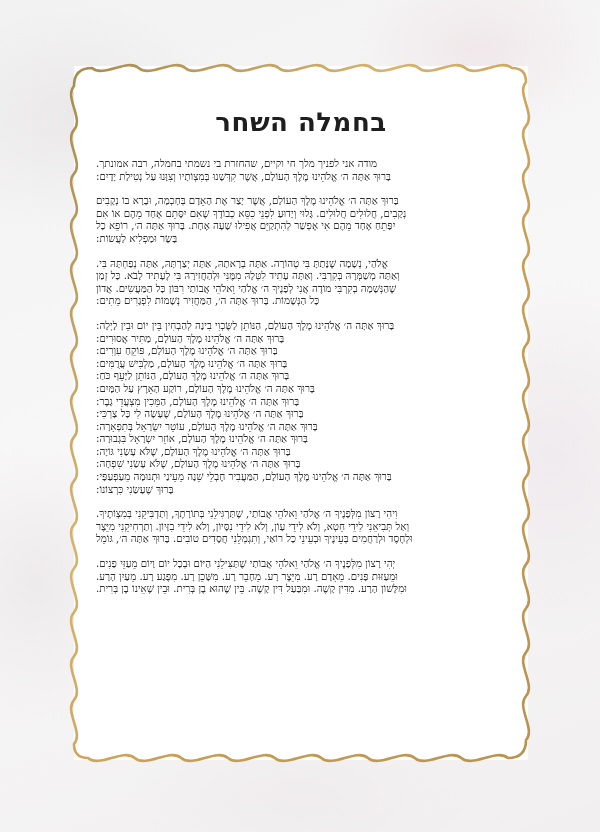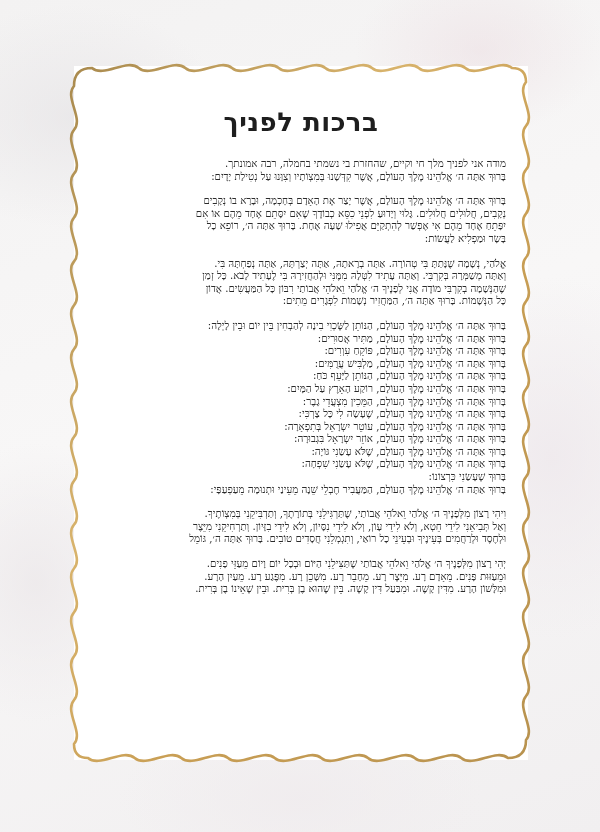--- a/index.html
+++ b/index.html
@@ -28,21 +28,21 @@
       direction:rtl; text-align:center; color:#2a2a2a;
     }
     .title {
       font-family:"DejaVu Sans", sans-serif;
       font-size:26px; font-weight:bold; color:#1e1e1e;
       margin:0 0 18px 0; letter-spacing:0.5px; line-height:36px;
     }
     .para {
       font-family:"DejaVu Serif", serif;
       font-size:10.2px; line-height:12.6px; margin:0 0 12px 0;
-      text-align:right;
+      text-align:left;
     }
     .line { display:block; }
   </style>
 </head>
 <body>
 
 <div class="bg"></div>
 <div class="page"></div>
 
 <svg class="border-svg" viewBox="0 0 600 832" xmlns="http://www.w3.org/2000/svg">
@@ -51,21 +51,21 @@
       <stop offset="0" stop-color="#a98a4e"></stop>
       <stop offset="0.35" stop-color="#d8b36c"></stop>
       <stop offset="0.6" stop-color="#c99f55"></stop>
       <stop offset="1" stop-color="#b8924f"></stop>
     </linearGradient>
   </defs>
   <path id="wave-path" fill="none" stroke="url(#gold)" stroke-width="2.6" stroke-linecap="round" d="M 74 86 Q 74 68, 92 68 C 103.7 78.0, 127.0 58.0, 138.7 68.0 C 150.3 78.0, 173.7 58.0, 185.3 68.0 C 197.0 78.0, 220.3 58.0, 232.0 68.0 C 243.7 78.0, 267.0 58.0, 278.7 68.0 C 290.3 78.0, 313.7 58.0, 325.3 68.0 C 337.0 78.0, 360.3 58.0, 372.0 68.0 C 383.7 78.0, 407.0 58.0, 418.7 68.0 C 430.3 78.0, 453.7 58.0, 465.3 68.0 C 477.0 78.0, 500.3 58.0, 512.0 68.0 Q 526 68, 526 82 C 516.0 93.0, 536.0 114.9, 526.0 125.9 C 516.0 136.8, 536.0 158.8, 526.0 169.7 C 516.0 180.7, 536.0 202.6, 526.0 213.6 C 516.0 224.6, 536.0 246.5, 526.0 257.5 C 516.0 268.4, 536.0 290.4, 526.0 301.3 C 516.0 312.3, 536.0 334.2, 526.0 345.2 C 516.0 356.2, 536.0 378.1, 526.0 389.1 C 516.0 400.0, 536.0 422.0, 526.0 432.9 C 516.0 443.9, 536.0 465.8, 526.0 476.8 C 516.0 487.8, 536.0 509.7, 526.0 520.7 C 516.0 531.6, 536.0 553.6, 526.0 564.5 C 516.0 575.5, 536.0 597.4, 526.0 608.4 C 516.0 619.4, 536.0 641.3, 526.0 652.3 C 516.0 663.2, 536.0 685.2, 526.0 696.1 C 516.0 707.1, 536.0 729.0, 526.0 740.0 Q 526 758, 508 758 C 496.3 748.0, 473.0 768.0, 461.3 758.0 C 449.7 748.0, 426.3 768.0, 414.7 758.0 C 403.0 748.0, 379.7 768.0, 368.0 758.0 C 356.3 748.0, 333.0 768.0, 321.3 758.0 C 309.7 748.0, 286.3 768.0, 274.7 758.0 C 263.0 748.0, 239.7 768.0, 228.0 758.0 C 216.3 748.0, 193.0 768.0, 181.3 758.0 C 169.7 748.0, 146.3 768.0, 134.7 758.0 C 123.0 748.0, 99.7 768.0, 88.0 758.0 Q 74 758, 74 744 C 84.0 733.0, 64.0 711.1, 74.0 700.1 C 84.0 689.2, 64.0 667.2, 74.0 656.3 C 84.0 645.3, 64.0 623.4, 74.0 612.4 C 84.0 601.4, 64.0 579.5, 74.0 568.5 C 84.0 557.6, 64.0 535.6, 74.0 524.7 C 84.0 513.7, 64.0 491.8, 74.0 480.8 C 84.0 469.8, 64.0 447.9, 74.0 436.9 C 84.0 426.0, 64.0 404.0, 74.0 393.1 C 84.0 382.1, 64.0 360.2, 74.0 349.2 C 84.0 338.2, 64.0 316.3, 74.0 305.3 C 84.0 294.4, 64.0 272.4, 74.0 261.5 C 84.0 250.5, 64.0 228.6, 74.0 217.6 C 84.0 206.6, 64.0 184.7, 74.0 173.7 C 84.0 162.8, 64.0 140.8, 74.0 129.9 C 84.0 118.9, 64.0 97.0, 74.0 86.0 Z"></path>
 </svg>
 
 <div class="content">
-  <div class="title">ברכות לפניך</div>
+  <div class="title">בחמלה השחר</div>
 
   <div class="para">
     <span class="line">מודה אני לפניך מלך חי וקיים, שהחזרת בי נשמתי בחמלה, רבה אמונתך.</span>
     <span class="line">בָּרוּךְ אַתָּה ה׳ אֱלֹהֵינוּ מֶלֶךְ הָעוֹלָם, אֲשֶׁר קִדְּשָׁנוּ בְּמִצְוֹתָיו וְצִוָּנוּ עַל נְטִילַת יָדָיִם:</span>
   </div>
 
   <div class="para">
     <span class="line">בָּרוּךְ אַתָּה ה׳ אֱלֹהֵינוּ מֶלֶךְ הָעוֹלָם, אֲשֶׁר יָצַר אֶת הָאָדָם בְּחָכְמָה, וּבָרָא בוֹ נְקָבִים</span>
     <span class="line">נְקָבִים, חֲלוּלִים חֲלוּלִים. גָּלוּי וְיָדוּעַ לִפְנֵי כִסֵּא כְבוֹדֶךָ שֶׁאִם יִסָּתֵם אֶחָד מֵהֶם אוֹ אִם</span>
     <span class="line">יִפָּתֵחַ אֶחָד מֵהֶם אִי אֶפְשַׁר לְהִתְקַיֵּם אֲפִילוּ שָׁעָה אֶחָת. בָּרוּךְ אַתָּה ה׳, רוֹפֵא כָל</span>
@@ -85,22 +85,22 @@
     <span class="line">בָּרוּךְ אַתָּה ה׳ אֱלֹהֵינוּ מֶלֶךְ הָעוֹלָם, פּוֹקֵחַ עִוְרִים:</span>
     <span class="line">בָּרוּךְ אַתָּה ה׳ אֱלֹהֵינוּ מֶלֶךְ הָעוֹלָם, מַלְבִּישׁ עֲרֻמִּים:</span>
     <span class="line">בָּרוּךְ אַתָּה ה׳ אֱלֹהֵינוּ מֶלֶךְ הָעוֹלָם, הַנּוֹתֵן לַיָּעֵף כֹּחַ:</span>
     <span class="line">בָּרוּךְ אַתָּה ה׳ אֱלֹהֵינוּ מֶלֶךְ הָעוֹלָם, רוֹקַע הָאָרֶץ עַל הַמָּיִם:</span>
     <span class="line">בָּרוּךְ אַתָּה ה׳ אֱלֹהֵינוּ מֶלֶךְ הָעוֹלָם, הַמֵּכִין מִצְעֲדֵי גָבֶר:</span>
     <span class="line">בָּרוּךְ אַתָּה ה׳ אֱלֹהֵינוּ מֶלֶךְ הָעוֹלָם, שֶׁעָשָׂה לִי כָּל צָרְכִּי:</span>
     <span class="line">בָּרוּךְ אַתָּה ה׳ אֱלֹהֵינוּ מֶלֶךְ הָעוֹלָם, עוֹטֵר יִשְׂרָאֵל בְּתִפְאָרָה:</span>
     <span class="line">בָּרוּךְ אַתָּה ה׳ אֱלֹהֵינוּ מֶלֶךְ הָעוֹלָם, אוֹזֵר יִשְׂרָאֵל בִּגְבוּרָה:</span>
     <span class="line">בָּרוּךְ אַתָּה ה׳ אֱלֹהֵינוּ מֶלֶךְ הָעוֹלָם, שֶׁלֹּא עָשַׂנִי גּוֹיָה:</span>
     <span class="line">בָּרוּךְ אַתָּה ה׳ אֱלֹהֵינוּ מֶלֶךְ הָעוֹלָם, שֶׁלֹּא עָשַׂנִי שִׁפְחָה:</span>
+    <span class="line">בָּרוּךְ אַתָּה ה׳ אֱלֹהֵינוּ מֶלֶךְ הָעוֹלָם, הַמַּעֲבִיר חֶבְלֵי שֵׁנָה מֵעֵינַי וּתְנוּמָה מֵעַפְעַפָּי:</span>
     <span class="line">בָּרוּךְ שֶׁעָשַׂנִי כִּרְצוֹנוֹ:</span>
-    <span class="line">בָּרוּךְ אַתָּה ה׳ אֱלֹהֵינוּ מֶלֶךְ הָעוֹלָם, הַמַּעֲבִיר חֶבְלֵי שֵׁנָה מֵעֵינַי וּתְנוּמָה מֵעַפְעַפָּי:</span>
   </div>
 
   <div class="para">
     <span class="line">וִיהִי רָצוֹן מִלְּפָנֶיךָ ה׳ אֱלֹהַי וֵאלֹהֵי אֲבוֹתַי, שֶׁתַּרְגִּילֵנִי בְּתוֹרָתֶךָ, וְתַדְבִּיקֵנִי בְּמִצְוֹתֶיךָ.</span>
     <span class="line">וְאַל תְּבִיאֵנִי לִידֵי חֵטְא, וְלֹא לִידֵי עָוֹן, וְלֹא לִידֵי נִסָּיוֹן, וְלֹא לִידֵי בִזָּיוֹן. וְתַרְחִיקֵנִי מִיֵּצֶר</span>
     <span class="line">וּלְחֶסֶד וּלְרַחֲמִים בְּעֵינֶיךָ וּבְעֵינֵי כָל רוֹאַי, וְתִגְמְלֵנִי חֲסָדִים טוֹבִים. בָּרוּךְ אַתָּה ה׳, גּוֹמֵל</span>
   </div>
 
   <div class="para">
     <span class="line">יְהִי רָצוֹן מִלְּפָנֶיךָ ה׳ אֱלֹהַי וֵאלֹהֵי אֲבוֹתַי שֶׁתַּצִּילֵנִי הַיּוֹם וּבְכָל יוֹם וָיוֹם מֵעַזֵּי פָנִים.</span>

